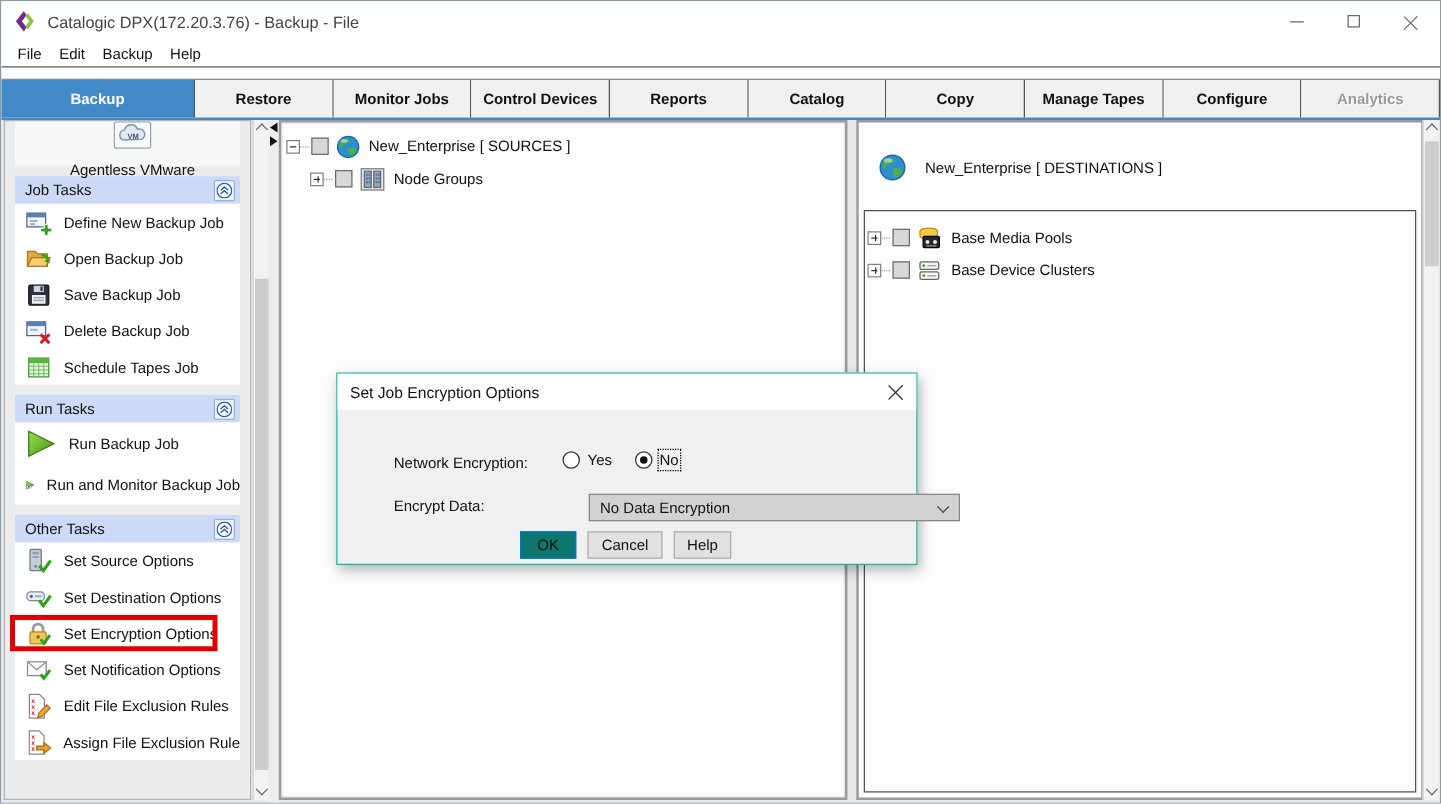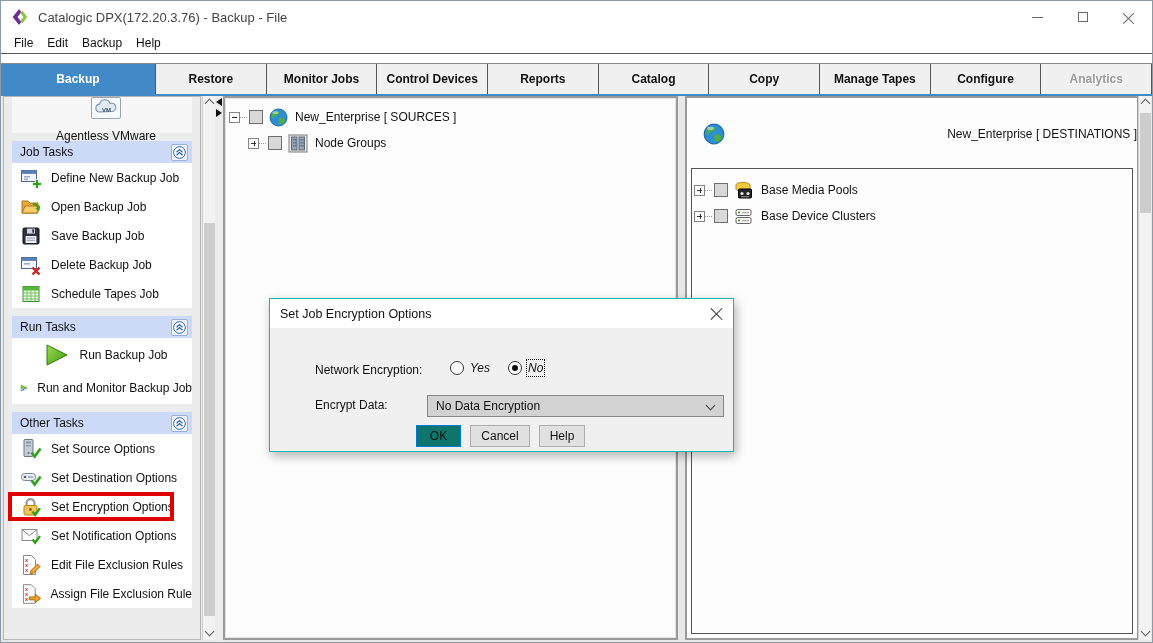--- a/index.html
+++ b/index.html
@@ -37,21 +37,21 @@
   .side-inner { position:absolute; left:8px; right:8px; top:-14px; }
   .icon-big-box { width:30px; height:26px; border:1px solid #97a4ba; background:#f7fafd; border-radius:2px; display:flex; align-items:center; justify-content:center; }
   .top-row { display:flex; align-items:center; gap:10px; height:36px; background:#f7f7f7; padding-left:8px;flex-direction:column; }
   .partial-row { height:14px; background:#f7f7f7; padding-left:8px; overflow:hidden; }
   .section-gap { height:8px; background:#ececec; }
   .section-header { height:22px; background:#ccd9f7; display:flex; align-items:center; justify-content:space-between; padding:0 4px 0 8px; }
   .section-title { font-size:12px; color:#111; }
   .collapse-btn { width:17px; height:17px; border:1px solid #9ab0d8; background:#eef3fd; border-radius:2px; display:flex; align-items:center; justify-content:center; }
   .task-list { background:#ffffff; }
   .task-item { display:flex; align-items:center; gap:9px; height:29px; padding-left:8px; position:relative; }
-  .task-item.tall { height:33px;justify-content:center; }
+  .task-item.tall { height:33px; }
   .task-label { font-size:12px; color:#111; white-space:nowrap; }
   .hl-red { position:absolute; left:-4px; top:0; width:166px; height:100%; border:4px solid #e10000; pointer-events:none; }
 
   
   .sb-scroll { position:absolute; left:201px; top:0; width:13px; bottom:2px; background:#f2f2f2; border-left:1px solid #d0d0d0; }
   .sb-thumb { position:absolute; left:1px; width:11px; background:#cdcdcd; }
   .arrow-chev { position:absolute; left:3px; width:7px; height:7px; border-right:1.6px solid #5f5f5f; border-bottom:1.6px solid #5f5f5f; }
   .chev-up { transform:rotate(-135deg); top:4px; }
   .chev-down { transform:rotate(45deg); bottom:5px; }
 
@@ -70,42 +70,42 @@
   .expander::before { left:2px; right:2px; top:4.5px; height:1px; }
   .expander.plus::after { top:2px; bottom:2px; left:4.5px; width:1px; }
   .connector { width:7px; height:1px; border-top:1px dotted #9a9a9a; flex:0 0 7px; }
   .tree-check { width:14px; height:14px; background:#d8d8d8; border:1px solid #6e6e6e; margin:0 6px 0 2px; flex:0 0 14px; }
   .tree-icon { margin-right:7px; display:flex; }
   .tree-label { font-size:12px; color:#111; white-space:nowrap; }
   .indent { width:19px; flex:0 0 19px; }
 
   
   .dest-panel { position:absolute; left:684px; top:0; width:454px; bottom:2px; background:#fdfdfd; border:2px solid #9a9a9a; }
-  .dest-header { display:flex; align-items:center; gap:8px; padding:18px 0 0 16px; height:54px;justify-content:space-between; }
+  .dest-header { display:flex; align-items:center; gap:8px; padding:18px 0 0 16px; height:54px; }
   .dest-box { position:absolute; left:4px; right:4px; top:70px; bottom:4px; border:1px solid #555; background:#fdfdfd; padding:8px 0 0 2px; }
 
   
   .right-scroll { position:absolute; right:1px; top:0; width:13px; bottom:2px; background:#f2f2f2; border-left:1px solid #d0d0d0; }
 
   
   .dialog { position:absolute; left:268px; top:297px; width:465px; height:154px; background:#f0f0f0; border:1px solid #14b8a6; box-shadow:2px 4px 10px rgba(0,0,0,0.30); }
   .dlg-titlebar { height:29px; background:#fff; display:flex; align-items:center; padding:0 10px; }
   .dlg-title { font-size:12.5px; color:#111; }
   .dlg-close { margin-left:auto; position:relative; width:13px; height:13px; }
   .dlg-close::before,.dlg-close::after { content:''; position:absolute; left:6px; top:-1px; width:1.3px; height:16px; background:#333; }
   .dlg-close::before{ transform:rotate(45deg);} .dlg-close::after{ transform:rotate(-45deg);}
   .dlg-row { position:absolute; display:flex; align-items:center; }
   .dlg-label { font-size:12px; color:#111; }
   .radio-group { display:flex; align-items:center; gap:18px; }
   .radio-opt { display:flex; align-items:center; gap:6px; }
   .radio { width:14px; height:14px; border-radius:50%; border:1px solid #333; background:#fff; position:relative; }
   .radio.selected::after { content:''; position:absolute; left:3px; top:3px; width:6px; height:6px; border-radius:50%; background:#111; }
-  .radio-text { font-size:12px; color:#111;font-style:italic; }
+  .radio-text { font-size:12px; color:#111; }
   .radio-text.focused { outline:1px dotted #000; outline-offset:1px; }
-  .combo { width:297px; height:22px; background:#d2d2d2; border:1px solid #878787; display:flex; align-items:center; padding-left:8px; font-size:12px; color:#111; position:relative; }
+  .combo { width:297px; height:22px; background:#d2d2d2; border:1px solid #878787; display:flex; align-items:center; padding-left:8px; font-size:12px; color:#111; position:relative;margin-left:44px; }
   .combo-chev { position:absolute; right:9px; top:6px; width:7px; height:7px; border-right:1.5px solid #444; border-bottom:1.5px solid #444; transform:rotate(45deg); }
   .dlg-buttons { position:absolute; top:126px; left:146px; display:flex; gap:9px; }
   .btn { height:22px; font-size:12px; color:#111; background:#e1e1e1; border:1px solid #adadad; display:flex; align-items:center; justify-content:center; }
   .btn-ok { width:45px; background:#0f766e; border:1px solid #0078d7; }
   .btn-cancel { width:60px; } .btn-help { width:46px; }
 </style>
 </head>
 <body>
 
 <div id="app">

